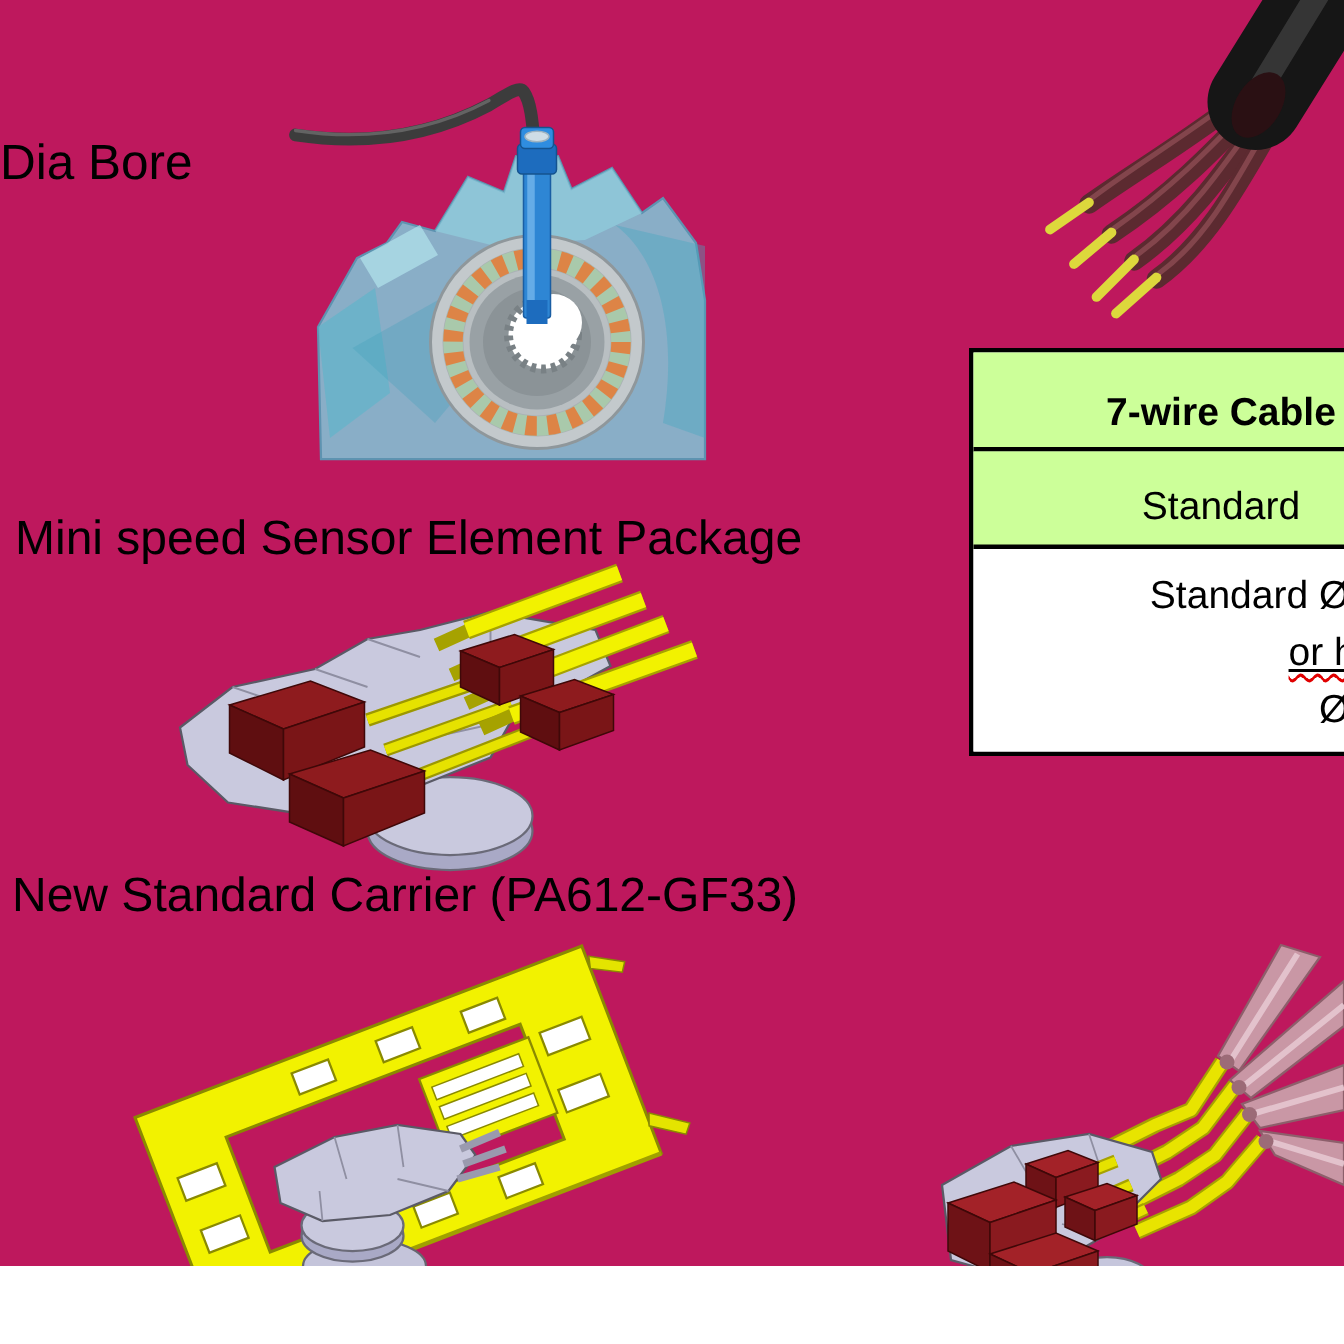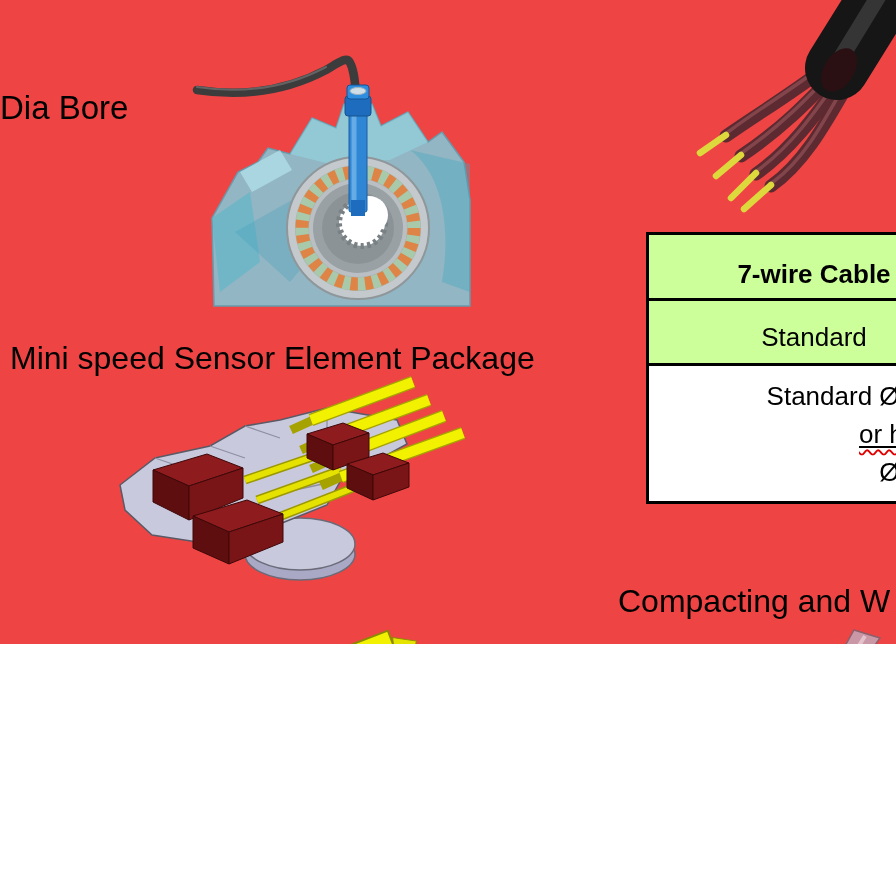--- a/index.html
+++ b/index.html
@@ -1,18 +1,18 @@
 <!DOCTYPE html>
 <html><head>
 <meta charset="utf-8">
 <style>
   html,body { margin:0; padding:0; background:#ffffff; }
   .canvas {
-    position:relative; width:896px; height:644px; overflow:hidden;
-    background:#ef4444; font-family:"Liberation Sans", sans-serif; color:#000;
+    position:relative; width:896px; height:844px; overflow:hidden;
+    background:#be185d; font-family:"Liberation Sans", sans-serif; color:#000;
   }
   .lbl { position:absolute; font-size:32px; color:#000; white-space:nowrap; }
   .lbl-bore { left:0px; top:86px; font-size:33px; line-height:43px; }
   .lbl-package { left:10px; top:320px;margin-top:20px; }
   .lbl-carrier { left:8px; top:578px; }
   .lbl-compacting { left:618px; top:583px; }
   .art { position:absolute; }
 
   .spec-table {
     position:absolute; left:646px; top:232px; width:330px;
@@ -151,20 +151,21 @@
         <path d="M238,87 L274,75 L274,99 L238,112 Z" fill="#7a1517" stroke="#3f0808"></path>
       </g>
       <g>
         <path d="M252,106 L288,95 L314,105 L278,117 Z" fill="#8e1b1e" stroke="#3f0808"></path>
         <path d="M252,106 L278,117 L278,142 L252,130 Z" fill="#5f0e10" stroke="#3f0808"></path>
         <path d="M278,117 L314,105 L314,129 L278,142 Z" fill="#7a1517" stroke="#3f0808"></path>
       </g>
     </g>
   </svg>
 
+  <div class="lbl lbl-carrier">New Standard Carrier (PA612-GF33)</div>
 
   <svg class="art" style="left:55px;top:618px" width="450" height="278" viewBox="0 0 450 278">
     <g transform="translate(35 127) rotate(-21)">
       <path d="M0,0 H319 V148 H0 Z M52,34 H262 V116 H52 Z" fill-rule="evenodd" fill="#f2f200" stroke="#8a8a00" stroke-width="2"></path>
       <path d="M0,148 L319,148" stroke="#a0a000" stroke-width="3"></path>
       <g fill="#ffffff" stroke="#8a8a00" stroke-width="1.5">
         <rect x="108" y="10" width="26" height="15"></rect>
           <rect x="168" y="10" width="26" height="15"></rect>
           <rect x="228" y="12" width="26" height="15"></rect>
         <rect x="92" y="122" width="26" height="15"></rect>
@@ -192,21 +193,20 @@
       <rect x="147" y="226" width="82" height="15" fill="#b5b5cc"></rect>
       <ellipse cx="188" cy="226" rx="41" ry="18" fill="#c4c4da" stroke="#66666f" stroke-width="1.5"></ellipse>
       <ellipse cx="180" cy="206" rx="34" ry="17" fill="#a9a9c6" stroke="#6a6a78" stroke-width="1.5"></ellipse>
       <ellipse cx="180" cy="199" rx="34" ry="17" fill="#c9c9de" stroke="#6a6a78" stroke-width="1.5"></ellipse>
       <path d="M128,160 L168,140 L210,132 L252,138 L262,152 L244,176 L205,192 L160,196 L132,184 Z" fill="#c9c9de" stroke="#5a5a66" stroke-width="1.5"></path>
       <path d="M168,140 L176,168 M210,132 L214,160 M244,176 L210,168 M160,196 L158,176" stroke="#8f8fa2" stroke-width="1.2" fill="none"></path>
       <path d="M252,148 L278,137 M254,158 L282,148 M250,168 L278,160" stroke="#9a9aae" stroke-width="5" fill="none"></path>
     </g>
   </svg>
 
-  <div class="lbl lbl-compacting">Compacting and W</div>
 
   <svg class="art" style="left:618px;top:628px" width="278" height="268" viewBox="0 0 278 268">
     <g>
       <g stroke="#a6a200" stroke-width="11" fill="none" stroke-linejoin="round">
         <path d="M116,140 L152,122 L176,112 L197,80"></path>
         <path d="M124,158 L160,140 L184,124 L206,95"></path>
         <path d="M132,176 L168,158 L192,142 L214,114"></path>
         <path d="M140,193 L176,177 L200,160 L224,132"></path>
       </g>
       <g stroke="#e8e400" stroke-width="8" fill="none" stroke-linejoin="round">

